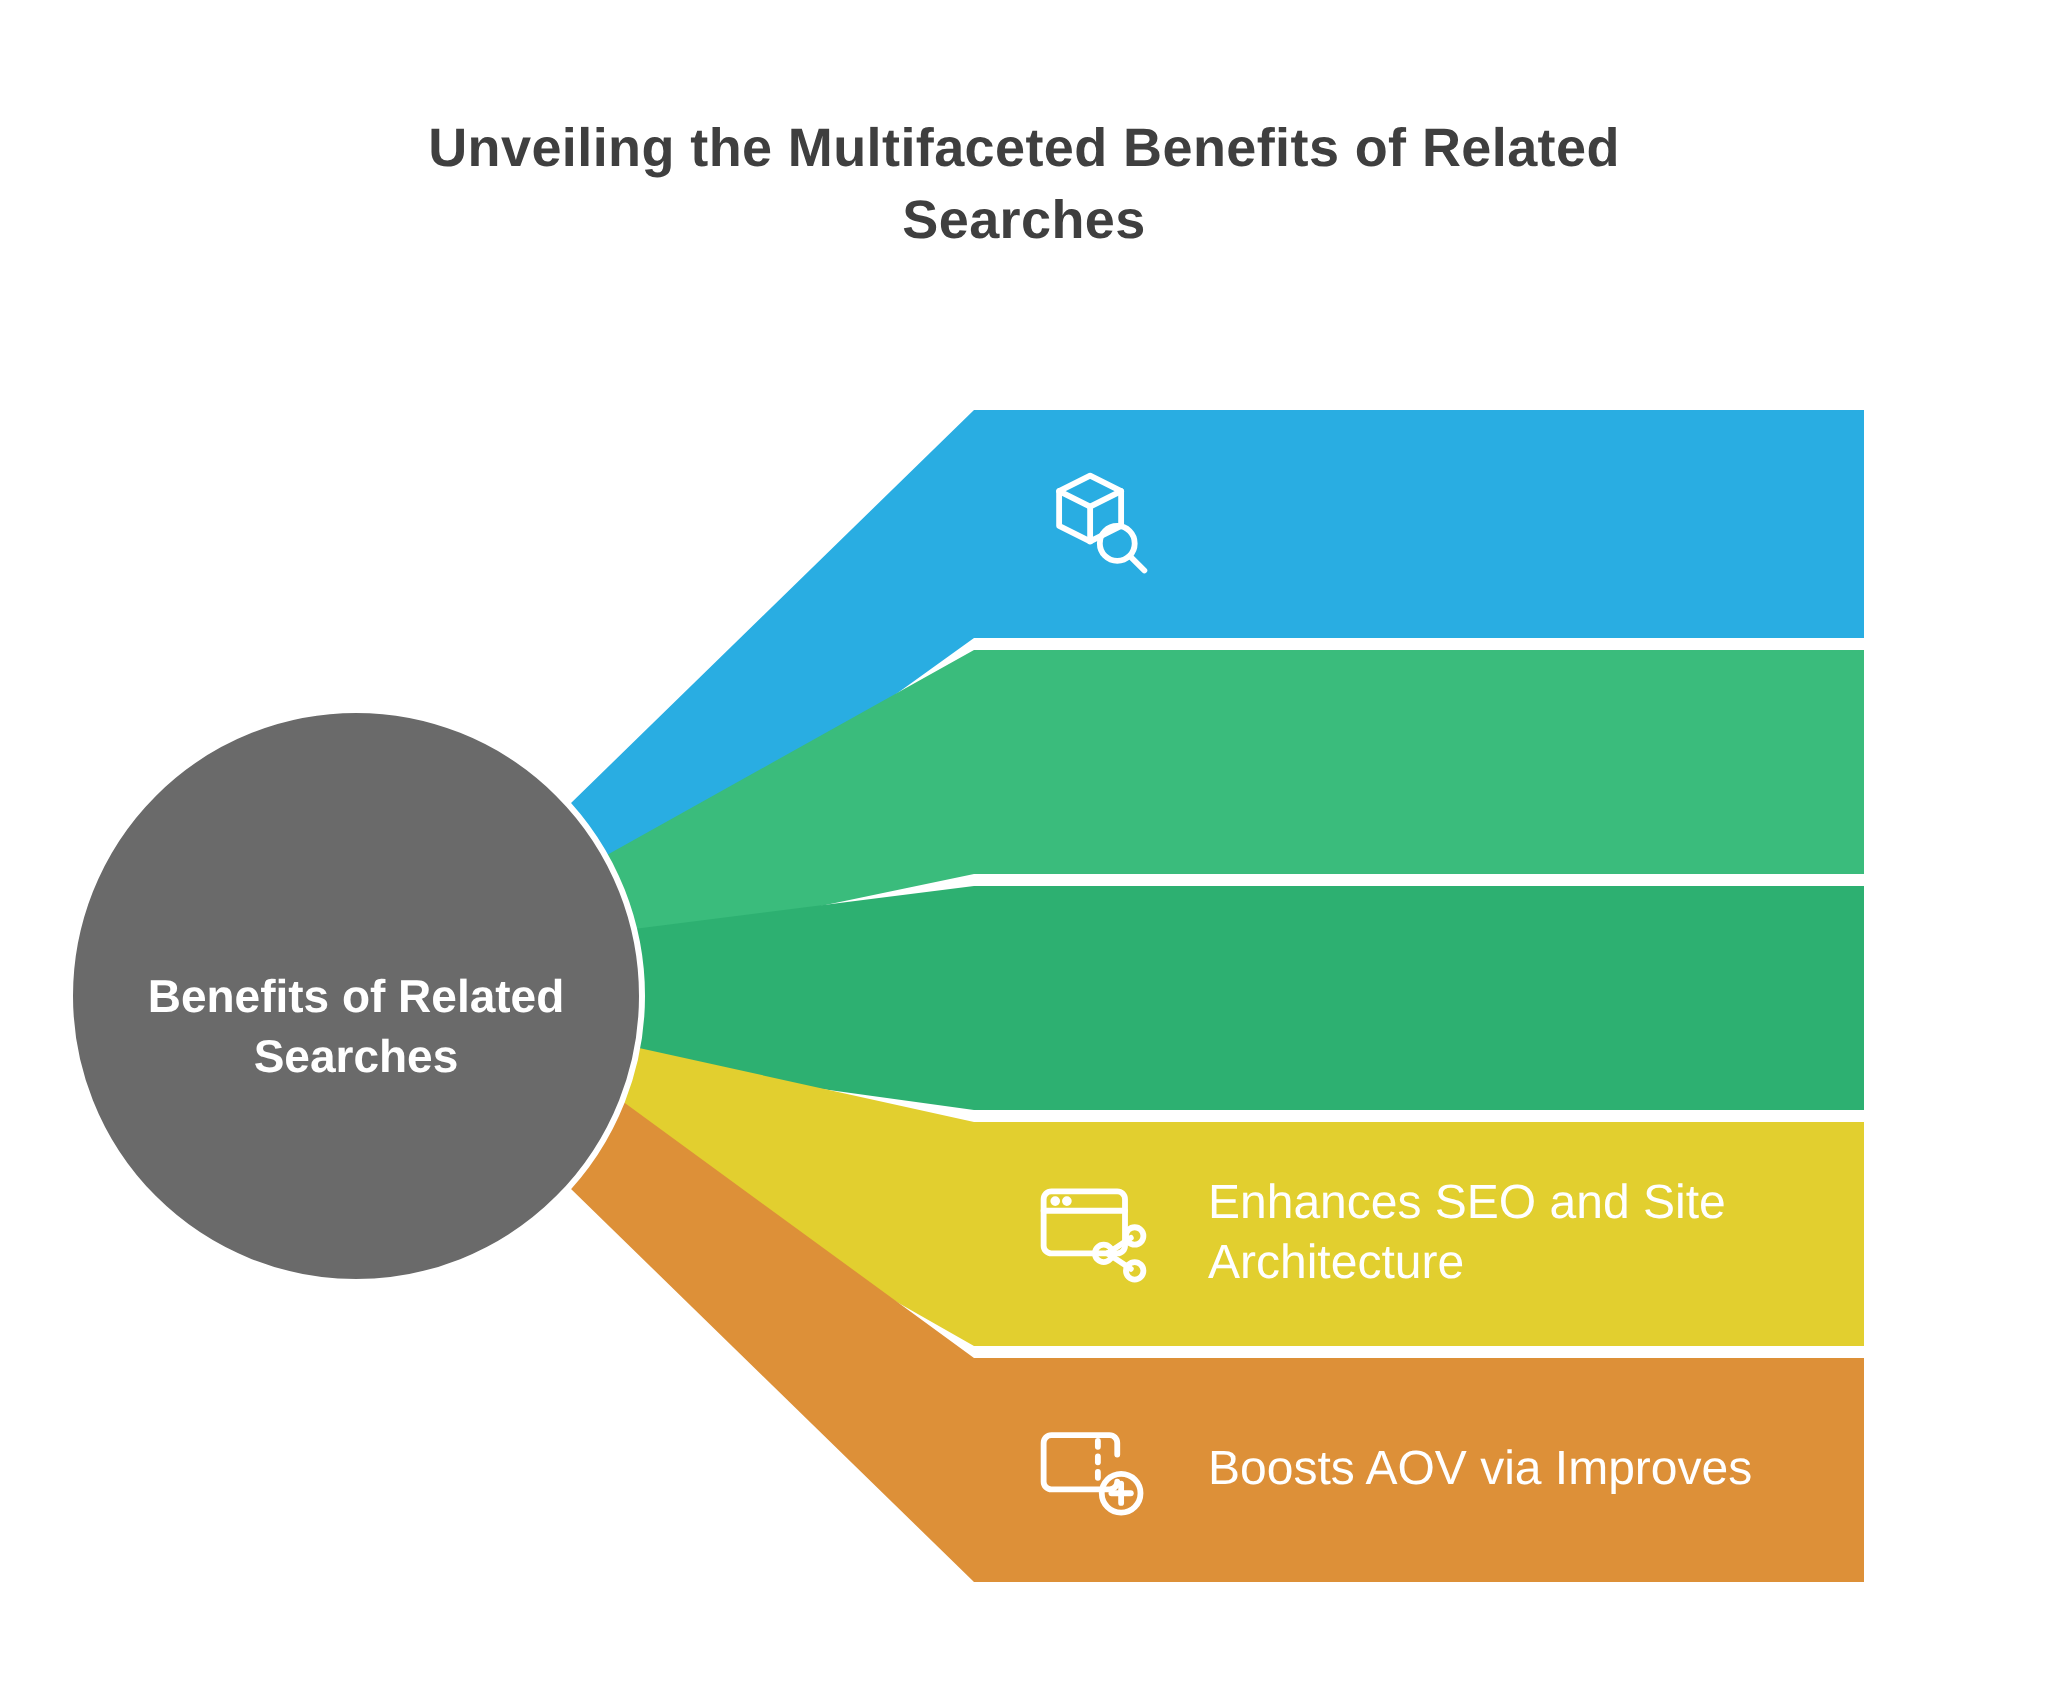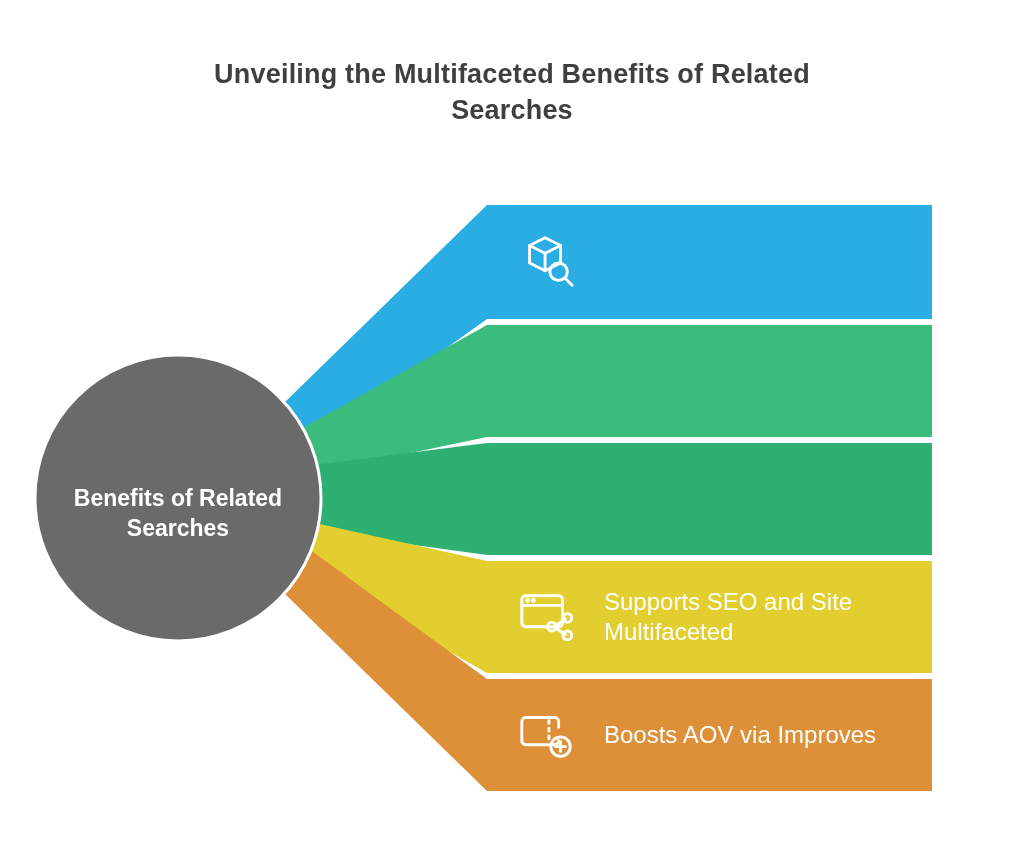--- a/index.html
+++ b/index.html
@@ -70,21 +70,21 @@
         <line x1="6" y1="20" x2="48" y2="20"></line>
         <circle cx="12" cy="15" r="1" fill="#ffffff"></circle>
         <circle cx="18" cy="15" r="1" fill="#ffffff"></circle>
         <line x1="39" y1="42" x2="51" y2="34"></line>
         <line x1="39" y1="42" x2="51" y2="50"></line>
         <circle cx="37" cy="42" r="4.5"></circle>
         <circle cx="53" cy="33" r="4.5"></circle>
         <circle cx="53" cy="51" r="4.5"></circle>
       </svg>
     </span>
-    <div class="band-label">Supports SEO and Site Multifaceted</div>
+    <div class="band-label">Enhances SEO and Site Architecture</div>
   </div>
 
   <div class="band-row row-5">
     <span class="band-icon">
       <svg viewBox="0 0 64 64" fill="none" stroke="#ffffff" stroke-width="3" stroke-linecap="round" stroke-linejoin="round">
         <path d="M10 14 H40 A4 4 0 0 1 44 18 V24 M44 38 A4 4 0 0 1 40 42 H10 A4 4 0 0 1 6 38 V18 A4 4 0 0 1 10 14"></path>
         <line x1="34" y1="17" x2="34" y2="20"></line>
         <line x1="34" y1="25" x2="34" y2="28"></line>
         <line x1="34" y1="33" x2="34" y2="36"></line>
         <circle cx="46" cy="44" r="10"></circle>

